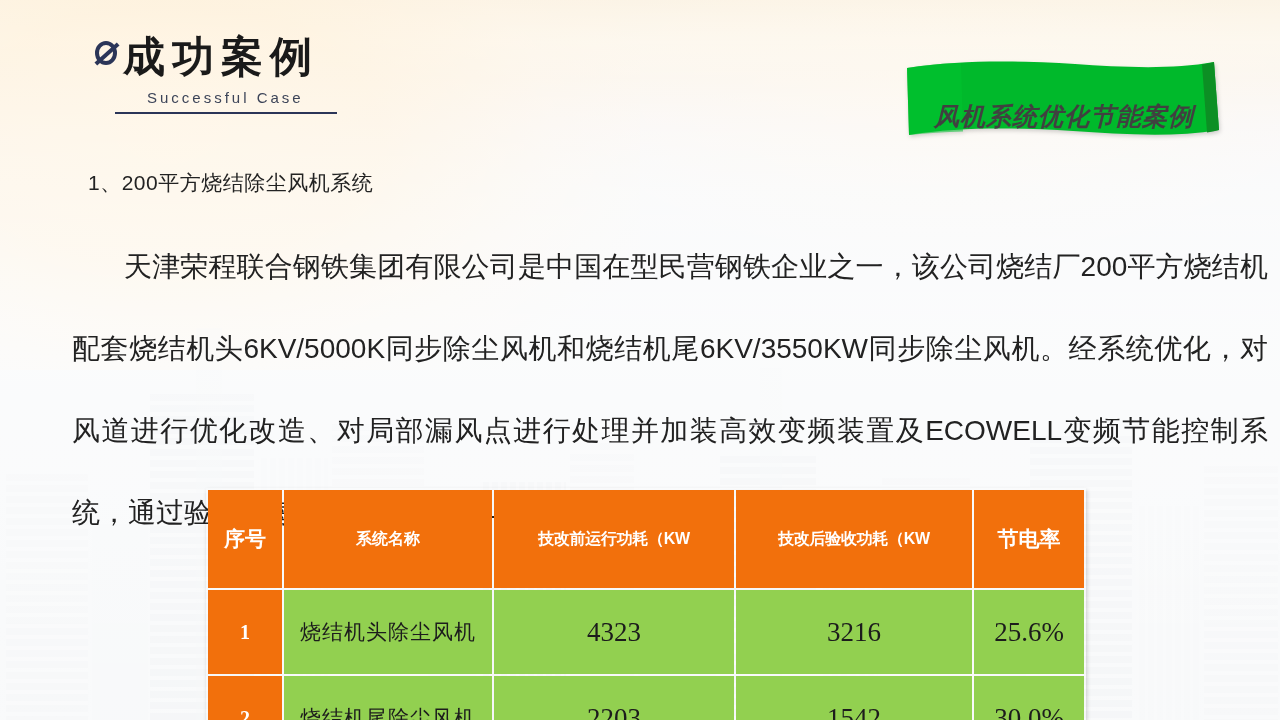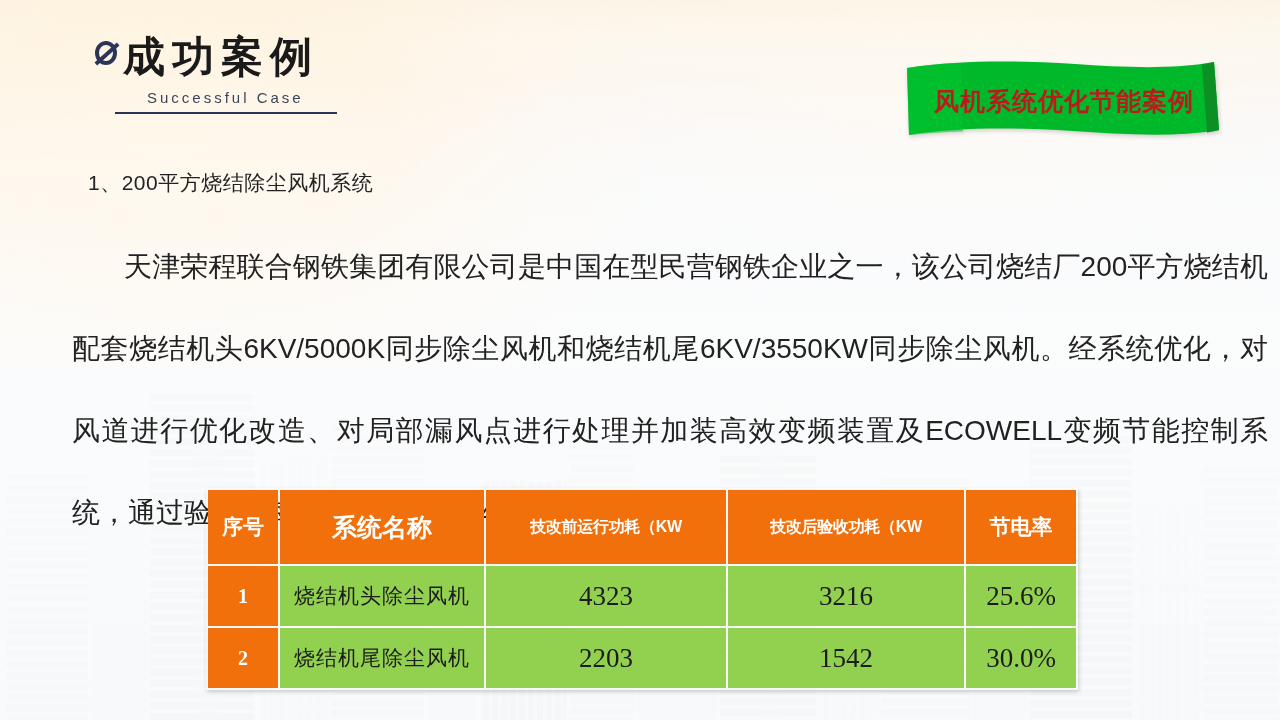--- a/index.html
+++ b/index.html
@@ -90,24 +90,24 @@
   }
   .title-rule{
     margin-top:6px;margin-left:22px;width:222px;height:2px;background:#2b3558;
   }
 
   
   .ribbon{position:absolute;left:905px;top:58px;width:318px;height:82px;}
   .ribbon svg{display:block;width:318px;height:82px;
     filter:drop-shadow(1px 2px 2px rgba(0,0,0,.18));}
   .ribbon-text{
-    position:absolute;left:0;top:1px;width:318px;height:82px;
+    position:absolute;left:0;top:16px;width:318px;height:82px;
     display:flex;align-items:center;justify-content:center;
-    font-size:25px;font-weight:bold;color:#b91c1c;letter-spacing:1px;
-    padding-top:3px;box-sizing:border-box;white-space:nowrap;
+    font-size:25px;font-weight:bold;color:#404040;letter-spacing:1px;
+    padding-top:3px;box-sizing:border-box;white-space:nowrap;font-style:italic;
   }
 
   
   .lead{
     position:absolute;left:88px;top:169px;
     font-size:21px;color:#232323;letter-spacing:.5px;white-space:nowrap;
   }
   .para{
     position:absolute;left:72px;top:226px;width:1196px;
     font-size:28px;color:#222222;line-height:82px;
@@ -116,34 +116,34 @@
   }
 
   
   .tbl-wrap{position:absolute;left:206px;top:488px;}
   table.data{
     border-collapse:separate;border-spacing:2px;
     table-layout:fixed;
     box-shadow:1px 2px 4px rgba(0,0,0,.18);
   }
   table.data td,table.data th{
-    padding:4px;margin:0;text-align:center;vertical-align:middle;
+    padding:16px;margin:0;text-align:center;vertical-align:middle;
     overflow:hidden;white-space:nowrap;
   }
   .c0{width:70px;}
   .c1{width:204px;}
   .c2{width:240px;}
   .c3{width:236px;}
   .c4{width:110px;}
 
   thead th{
     height:66px;background:#F2700C;color:#ffffff;
     font-size:21px;font-weight:bold;
   }
-  th.hdr-name{font-family:Liberation Mono, monospace;font-size:25px;}
+  th.hdr-name{font-family:Liberation Mono, monospace;font-size:16px;}
   th.hdr-wide{font-size:16px;letter-spacing:-.3px;}
 
   tbody td{height:52px;font-size:27px;color:#1c1c1c;
            font-family:"Liberation Serif","DejaVu Serif",serif;}
   td.idx{background:#F2700C;color:#ffffff;font-weight:bold;font-size:20px;}
   td.body-cell{background:#92D050;}
   td.name-cell{background:#92D050;font-size:21px;letter-spacing:1px;}
 </style>
 </head>
 <body>

